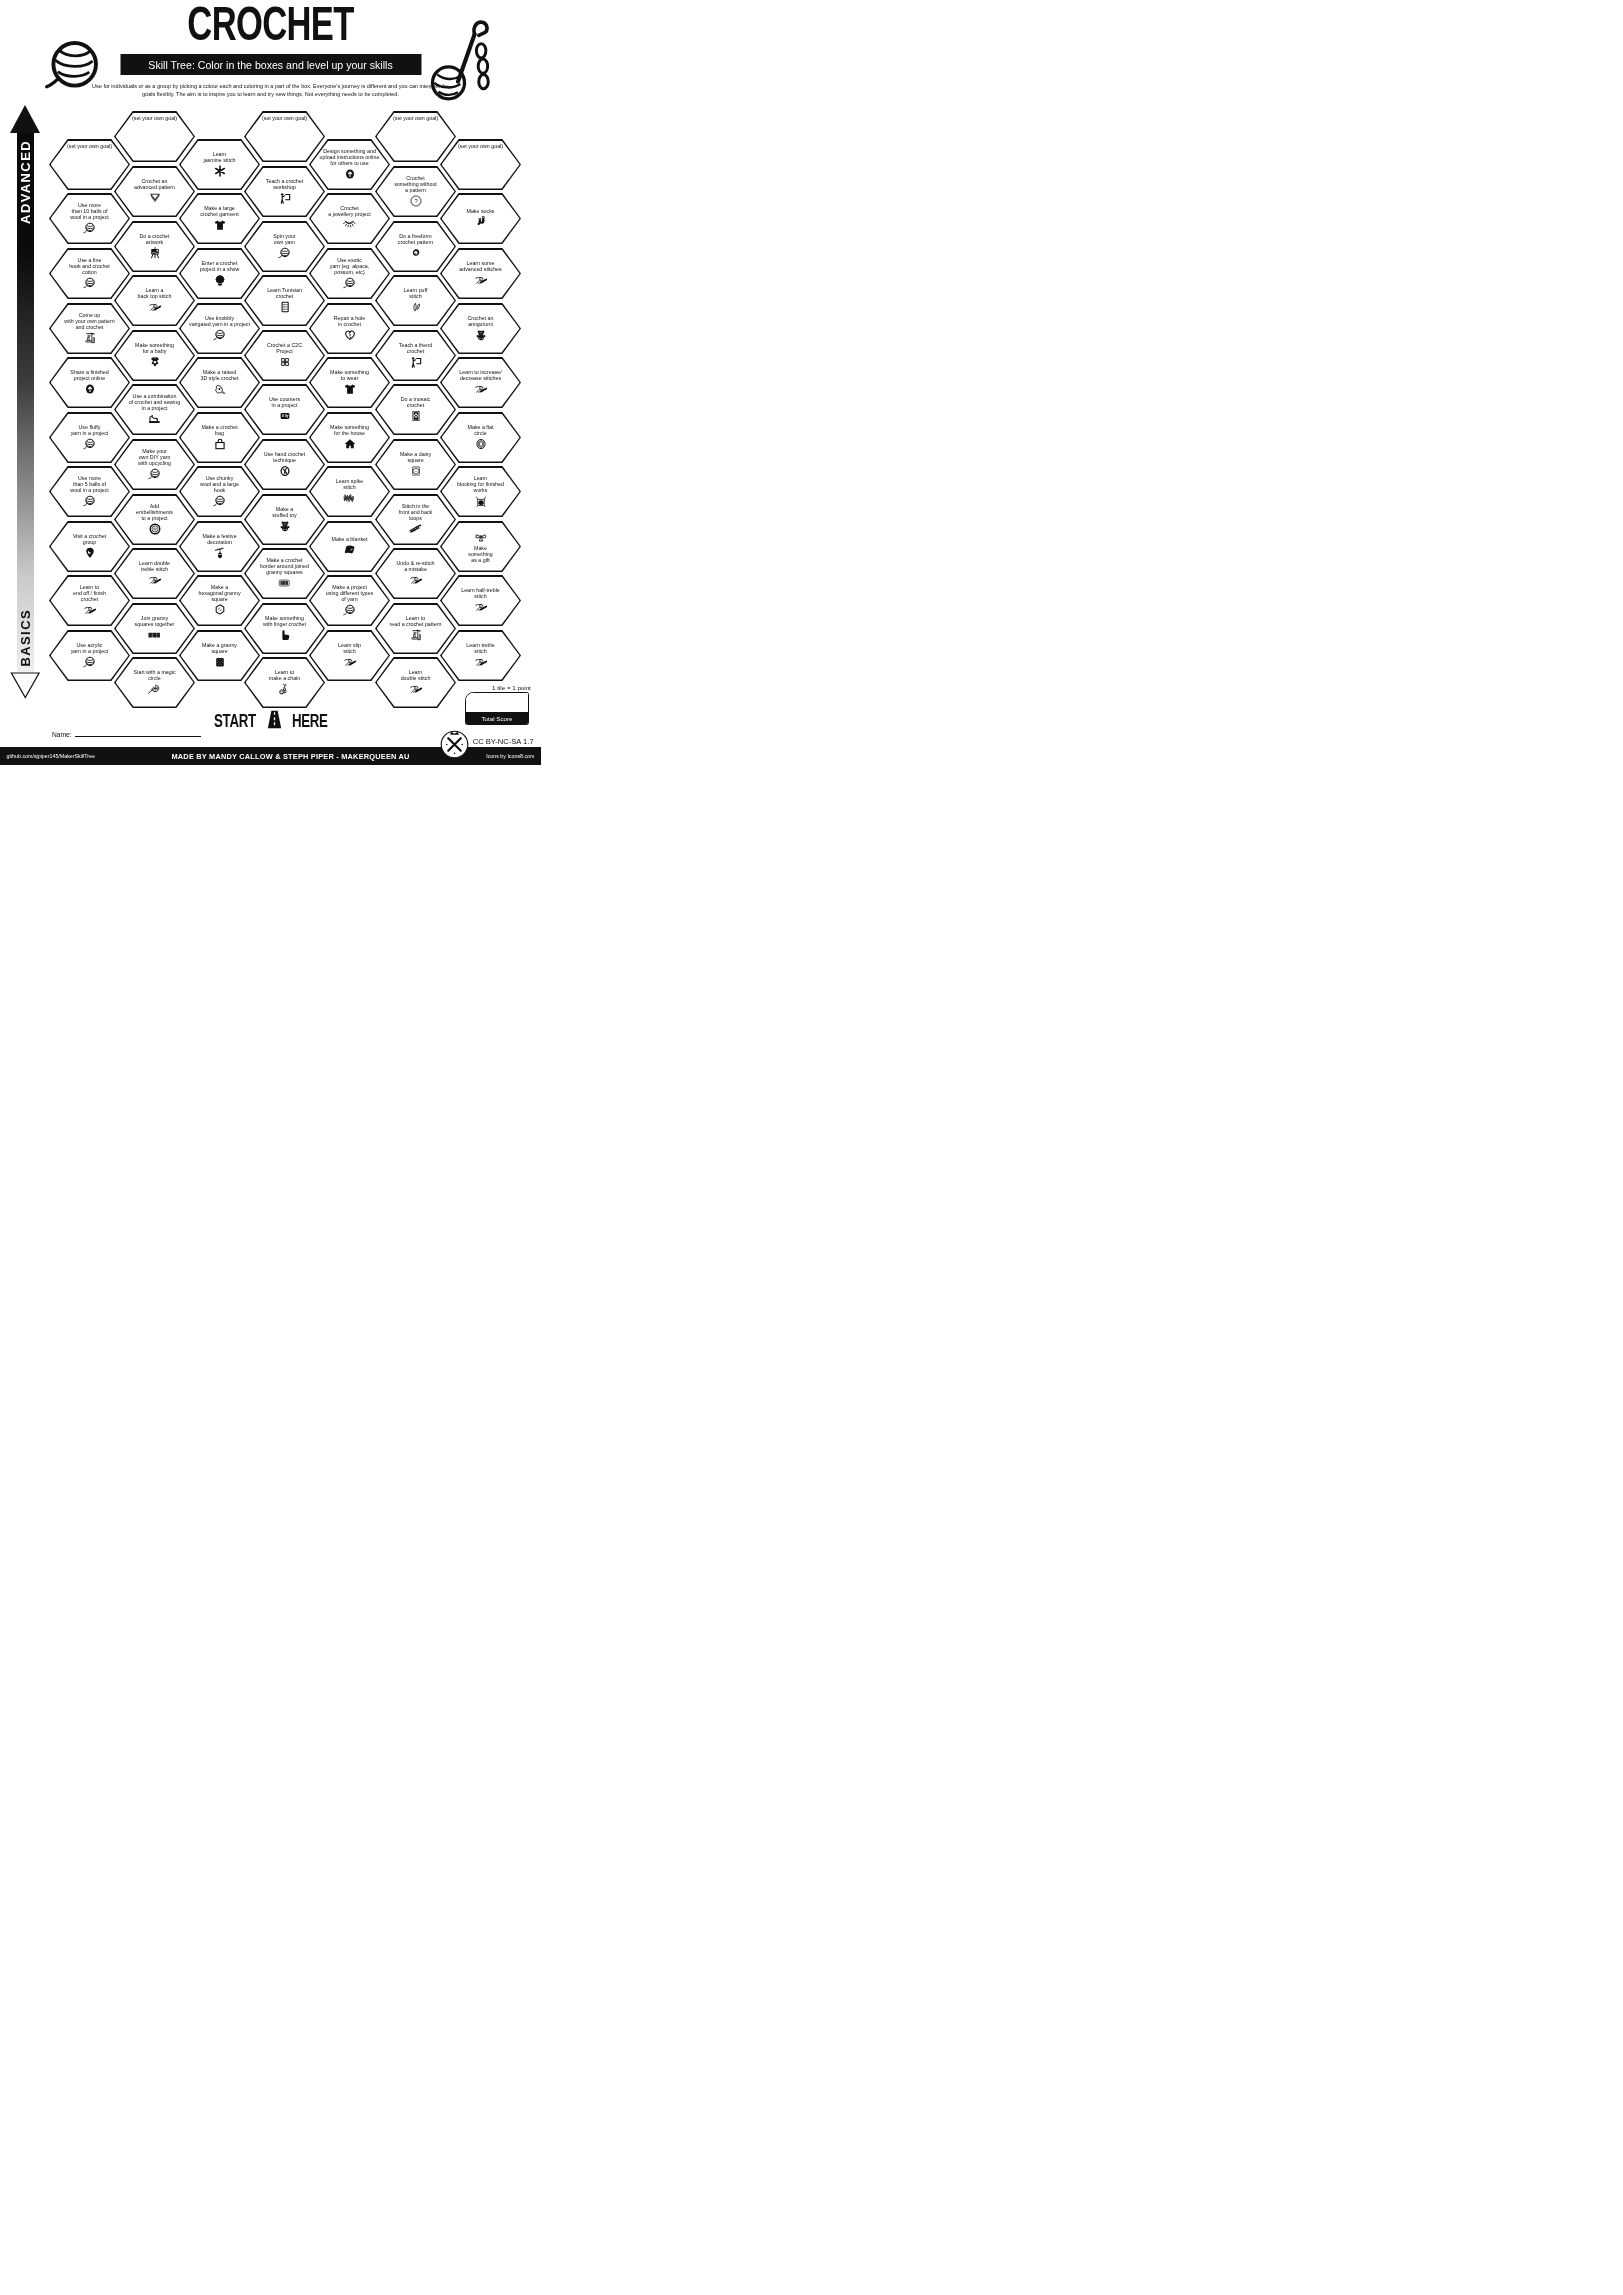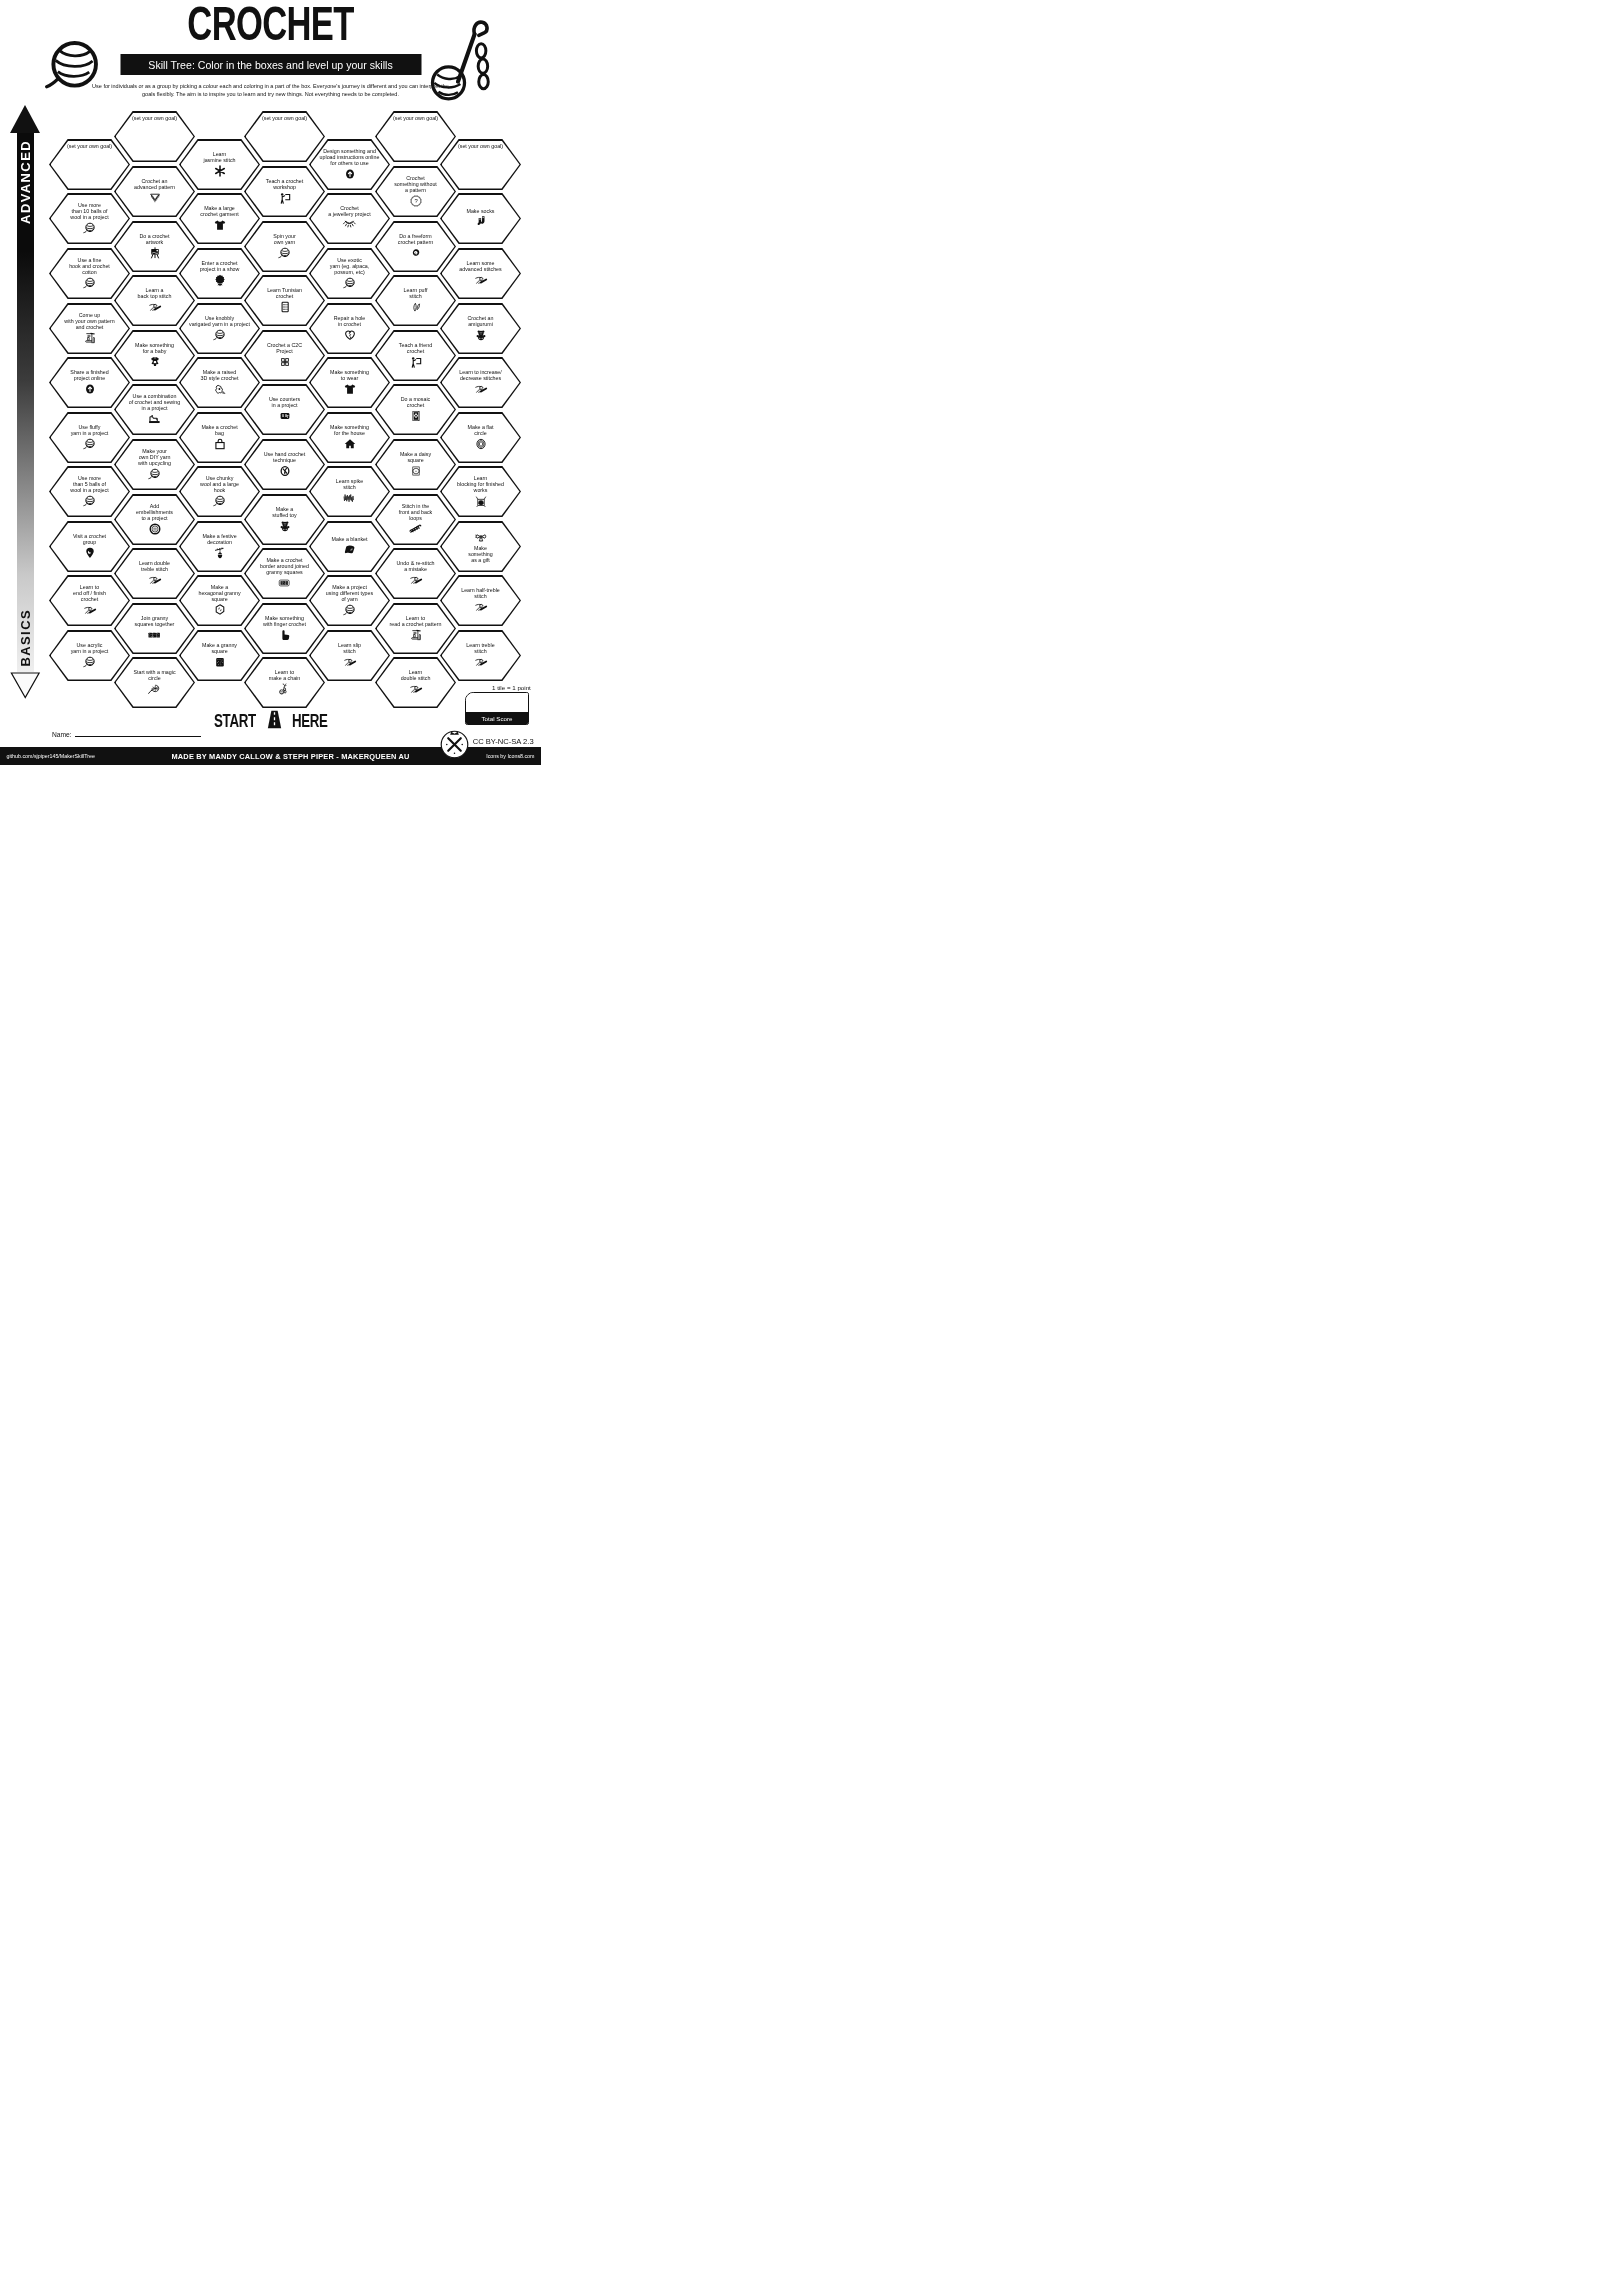--- a/index.html
+++ b/index.html
@@ -1102,21 +1102,21 @@
 
   <div class="cc-row">
     <svg id="mq-logo" viewBox="0 0 60 60">
       <circle cx="30" cy="30" r="27.5" fill="#fff" stroke="#111" stroke-width="2.4"></circle>
       <path d="M17 43 43 17M17 17l26 26" stroke="#111" stroke-width="4.4" stroke-linecap="round"></path>
       <path d="M21 10h18l-2.4-6.5L30 8l-6.6-4.5Z" fill="#111"></path>
       <circle cx="14" cy="30" r="1.6" fill="#111"></circle>
         <circle cx="46" cy="30" r="1.6" fill="#111"></circle>
       <circle cx="30" cy="48" r="1.6" fill="#111"></circle>
     </svg>
-    <span class="cc-text">CC BY-NC-SA 2.3</span>
+    <span class="cc-text">CC BY-NC-SA 1.7</span>
   </div>
 
   <div class="footer-bar">
     <span class="fb-left">github.com/sjpiper145/MakerSkillTree</span>
     <span class="fb-center">MADE BY MANDY CALLOW &amp; STEPH PIPER  -  MAKERQUEEN AU</span>
     <span class="fb-right">Icons by Icons8.com</span>
   </div>
 
 </div>
 

